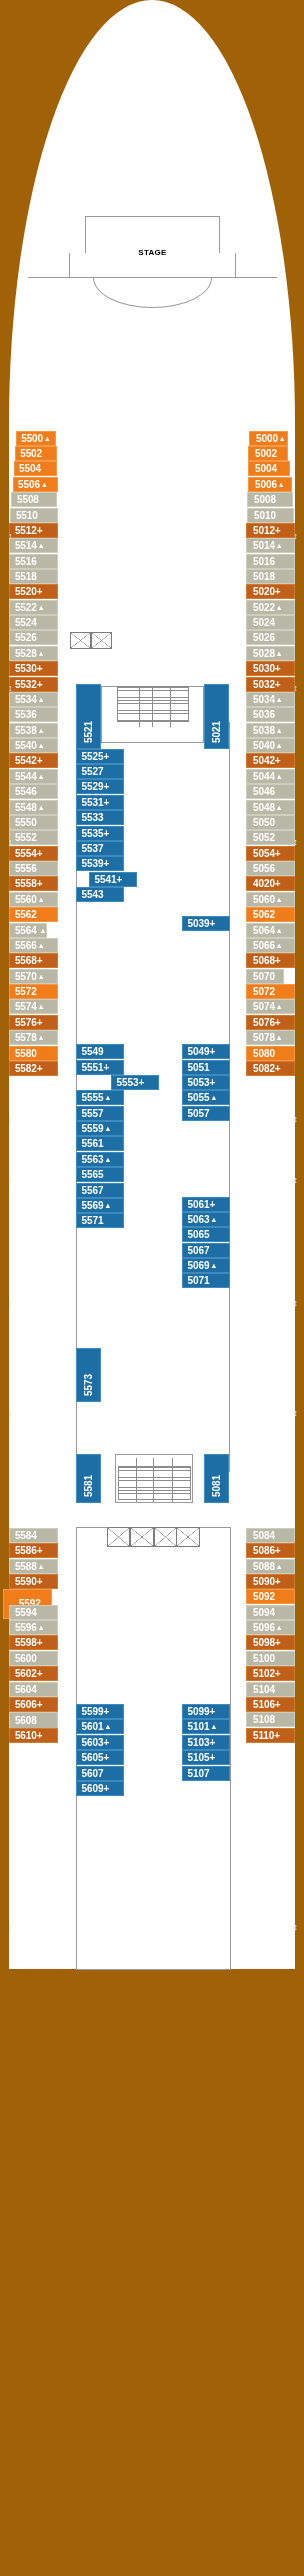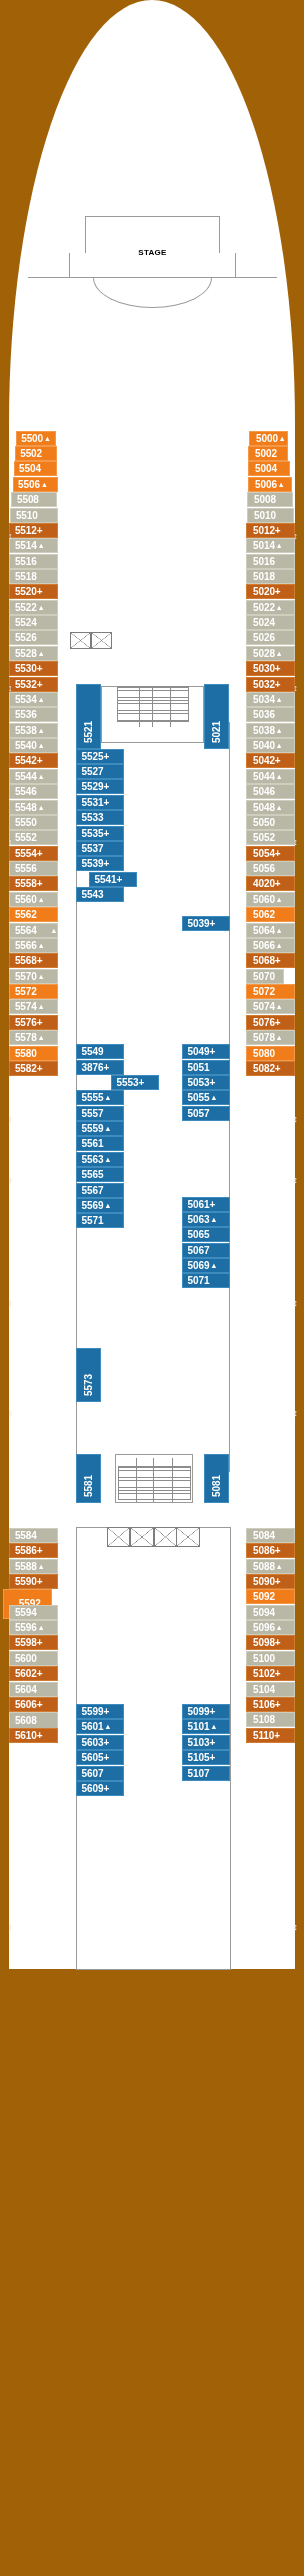--- a/index.html
+++ b/index.html
@@ -195,21 +195,21 @@
       <div class="cell l c-rust" style="left: 9.3px; top: 876px; width: 49px; height: 15.4px;">
         <span>5558+</span>
       </div>
       <div class="cell l c-gray" style="left: 9.3px; top: 892px; width: 49px; height: 15.4px;">
         <span>5560</span>
         <span class="mk">▲</span>
       </div>
       <div class="cell l c-orange" style="left: 9.3px; top: 907px; width: 49px; height: 15.4px;">
         <span>5562</span>
       </div>
-      <div class="cell l c-gray" style="left: 9.3px; top: 923px; width: 49px; height: 15.4px; justify-content: space-between;">
+      <div class="cell l c-gray" style="left: 9.3px; top: 923px; width: 38px; height: 15.4px; justify-content: space-between;">
         <span>5564</span>
         <span class="mk">▲</span>
       </div>
       <div class="cell l c-gray" style="left: 9.3px; top: 938px; width: 49px; height: 15.4px;">
         <span>5566</span>
         <span class="mk">▲</span>
       </div>
       <div class="cell l c-rust" style="left: 9.3px; top: 953px; width: 49px; height: 15.4px;">
         <span>5568+</span>
       </div>
@@ -494,21 +494,21 @@
       <div class="cell mid c-blue" style="left: 76px; top: 872px; width: 48px; height: 15.4px; margin-left: 13px;">
         <span>5541+</span>
       </div>
       <div class="cell mid c-blue" style="left: 76px; top: 887px; width: 48px; height: 15.4px;">
         <span>5543</span>
       </div>
       <div class="cell mid c-blue" style="left: 76px; top: 1044px; width: 48px; height: 15.4px;">
         <span>5549</span>
       </div>
       <div class="cell mid c-blue" style="left: 76px; top: 1060px; width: 48px; height: 15.4px;">
-        <span>3876+</span>
+        <span>5551+</span>
       </div>
       <div class="cell mid c-blue" style="left: 67px; top: 1075px; width: 48px; height: 15px; margin-left: 44px;">
         <span>5553+</span>
       </div>
       <div class="cell mid c-blue" style="left: 76px; top: 1090px; width: 48px; height: 15.4px;">
         <span>5555</span>
         <span class="mk">▲</span>
       </div>
       <div class="cell mid c-blue" style="left: 76px; top: 1106px; width: 48px; height: 15.4px;">
         <span>5557</span>

